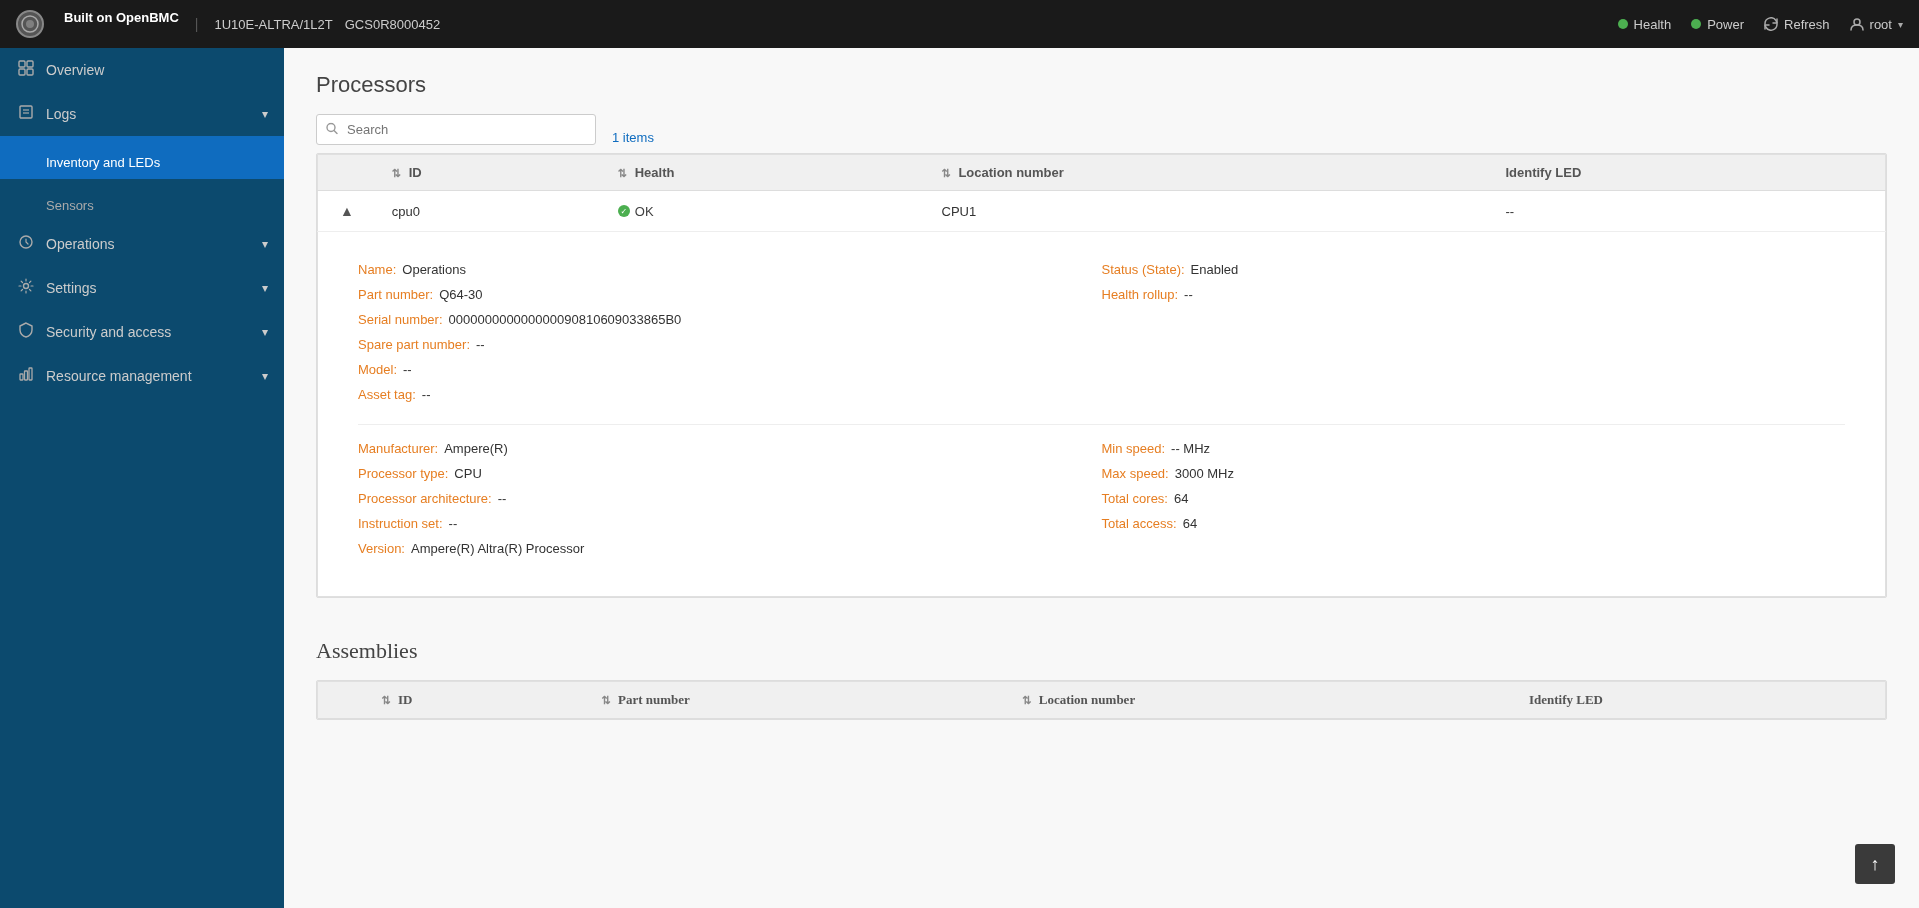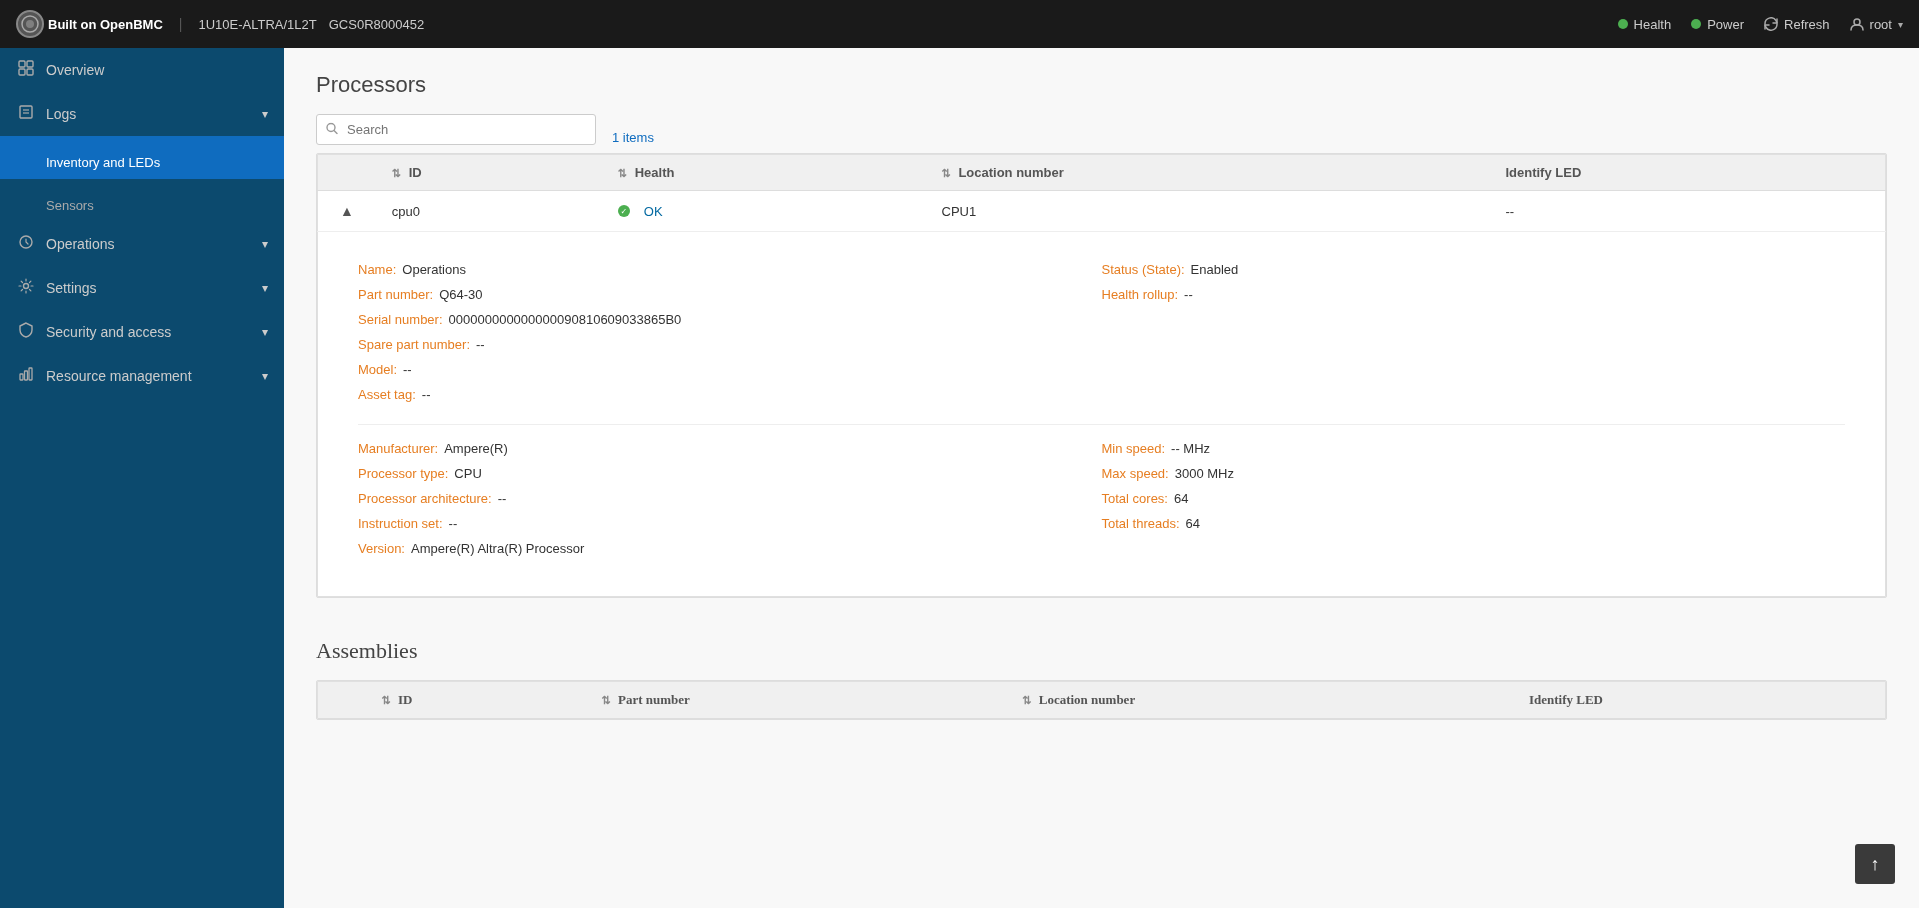--- a/index.html
+++ b/index.html
@@ -10,21 +10,21 @@
       background: #1a1a1a;
       color: #fff;
       height: 48px;
       display: flex;
       align-items: center;
       padding: 0 16px;
       gap: 12px;
       flex-shrink: 0;
       z-index: 10;
     }
-    .topbar-logo { display: flex; align-items: center; gap: 4px; }
+    .topbar-logo { display: flex; align-items: flex-start; gap: 20px; }
     .topbar-logo .logo-circle {
       width: 28px; height: 28px; border-radius: 50%; background: #555; border: 2px solid #888;
       display: flex; align-items: center; justify-content: center; font-size: 10px; color: #ccc;
     }
     .topbar-brand { font-size: 13px; color: #ccc; }
     .topbar-brand span { color: #fff; font-weight: 600; }
     .topbar-sep { color: #555; margin: 0 4px; }
     .topbar-device { color: #ccc; font-size: 13px; }
     .topbar-right { margin-left: auto; display: flex; align-items: center; gap: 20px; }
     .topbar-status { display: flex; align-items: center; gap: 6px; font-size: 13px; color: #ccc; }
@@ -133,21 +133,21 @@
       white-space: nowrap;
     }
     .data-table th .sort-icon { font-size: 11px; margin-right: 4px; color: #888; }
     .data-table td {
       padding: 10px 16px;
       border-bottom: 1px solid #eee;
       font-size: 13px;
     }
     .data-table tr:last-child td { border-bottom: none; }
 
-    .ok-badge { display: flex; align-items: center; gap: 14px; color: #0369a1; }
+    .ok-badge { display: flex; align-items: center; gap: 5px; color: #404040; }
     .ok-dot { width: 12px; height: 12px; border-radius: 50%; background: #4caf50; display: inline-flex; align-items: center; justify-content: center; }
     .ok-dot::after { content: '✓'; font-size: 8px; color: #fff; }
 
     .expand-btn {
       background: none; border: none; cursor: pointer; font-size: 14px; color: #555; padding: 2px 6px;
     }
 
     
     .detail-row td { background: #fff; }
     .detail-panel {
@@ -471,21 +471,21 @@
                         </div>
                         <div class="detail-field">
                           <span class="field-label">Max speed:</span>
                           <span class="field-value">3000 MHz</span>
                         </div>
                         <div class="detail-field">
                           <span class="field-label">Total cores:</span>
                           <span class="field-value">64</span>
                         </div>
                         <div class="detail-field">
-                          <span class="field-label">Total threads:</span>
+                          <span class="field-label">Total access:</span>
                           <span class="field-value">64</span>
                         </div>
                       </div>
                     </div>
                   </div>
                 </td>
               </tr>
             </tbody>
           </table>
         </div>

